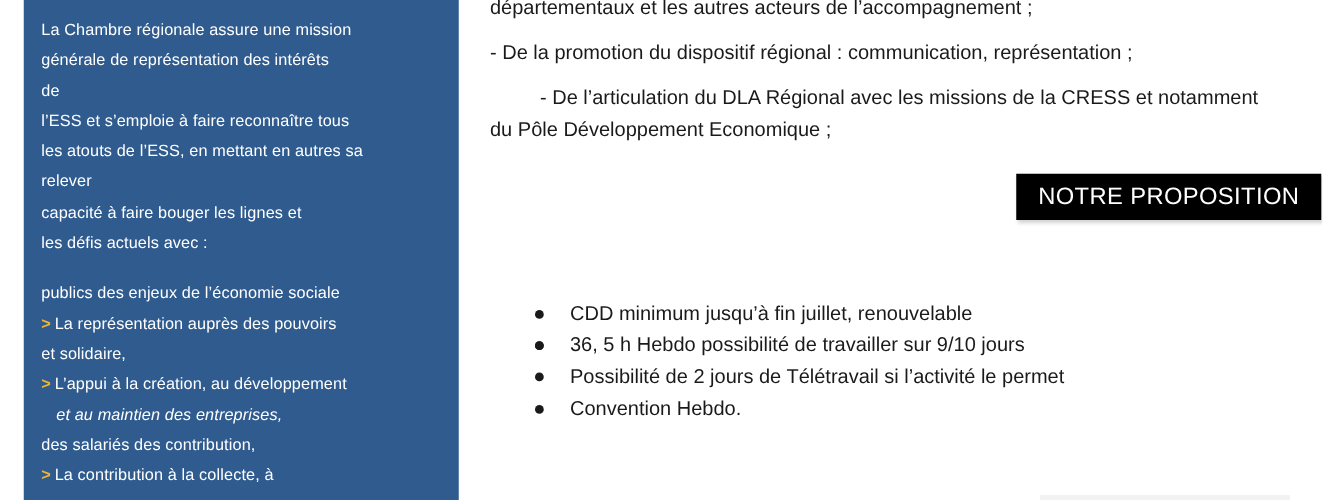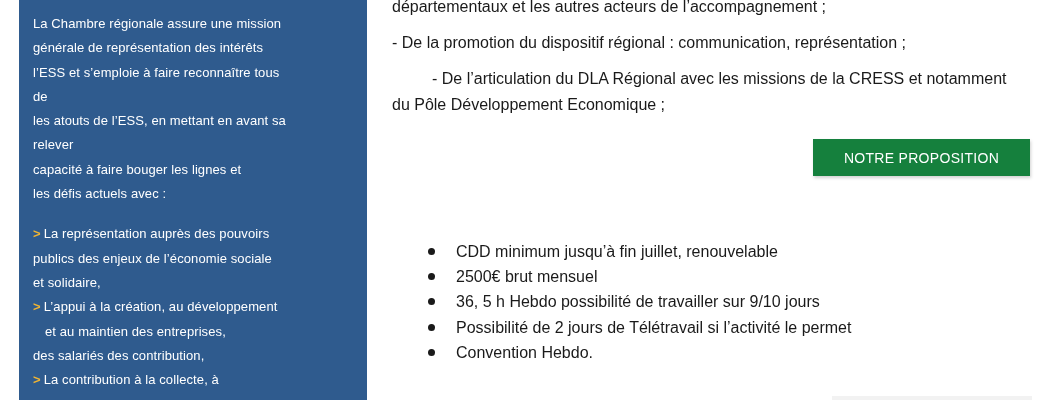--- a/index.html
+++ b/index.html
@@ -34,21 +34,21 @@
     font-size: 13px;
     line-height: 24.3px;
     letter-spacing: 0.1px;
   }
   .sidebar .gap { height: 16px; }
   .sidebar .arrow {
     color: #f0b432;
     font-weight: bold;
     margin-right: 3px;
   }
-  .sidebar .indent { padding-left: 12px; }
+  .sidebar .indent { padding-left: 12px; font-style: italic; }
 
   .main {
     position: absolute;
     left: 392px;
     top: 0;
     width: 650px;
     height: 400px;
     color: #1a1a1a;
   }
   .main .para {
@@ -56,25 +56,25 @@
     left: 0;
     font-size: 16px;
     line-height: 25px;
     margin: 0;
     white-space: nowrap;
   }
   .proposal-btn {
     position: absolute;
     left: 421px;
     top: 139px;
-    width: 217px;
+    width: 244px;
     height: 37px;
-    background: #15803d;
+    background: #000000;
     color: #ffffff;
-    font-size: 14px;
+    font-size: 19px;
     letter-spacing: 0.3px;
     display: flex;
     align-items: center;
     justify-content: center;
     box-shadow: 1px 2px 3px rgba(0,0,0,0.18);
     cursor: pointer;
   }
   .bullets {
     position: absolute;
     left: 0;
@@ -109,51 +109,51 @@
   }
 </style>
 </head>
 <body>
 
 <div class="page">
 
   <div class="sidebar">
     <p>La Chambre régionale assure une mission</p>
     <p>générale de représentation des intérêts</p>
+    <p>de</p>
     <p>l’ESS et s’emploie à faire reconnaître tous</p>
-    <p>de</p>
-    <p>les atouts de l’ESS, en mettant en avant sa</p>
+    <p>les atouts de l’ESS, en mettant en autres sa</p>
     <p>relever</p>
     <p>capacité à faire bouger les lignes et</p>
     <p>les défis actuels avec :</p>
     <div class="gap"></div>
 
+    <p>publics des enjeux de l’économie sociale</p>
     <p><span class="arrow">&gt;</span><span>La représentation auprès des pouvoirs</span></p>
-    <p>publics des enjeux de l’économie sociale</p>
     <p>et solidaire,</p>
 
     <p><span class="arrow">&gt;</span><span>L’appui à la création, au développement</span></p>
     <p class="indent">et au maintien des entreprises,</p>
 
     <p>des salariés des contribution,</p>
 
     <p><span class="arrow">&gt;</span><span>La contribution à la collecte, à</span></p>
   </div>
 
   <div class="main">
     <p class="para" style="top:-6px;">départementaux et les autres acteurs de l’accompagnement ;</p>
     <p class="para" style="top:30px;">- De la promotion du dispositif régional : communication, représentation ;</p>
     <p class="para" style="top:66px;margin-left:40px;">- De l’articulation du DLA Régional avec les missions de la CRESS et notamment</p>
     <p class="para" style="top:92px;">du Pôle Développement Economique ;</p>
 
     <div class="proposal-btn">NOTRE PROPOSITION</div>
 
     <ul class="bullets">
       <li><span class="dot"></span><span>CDD minimum jusqu’à fin juillet, renouvelable</span></li>
-      <li><span class="dot"></span><span>2500€ brut mensuel</span></li>
+      <li><span class="dot"></span></li>
       <li><span class="dot"></span><span>36, 5 h Hebdo possibilité de travailler sur 9/10 jours</span></li>
       <li><span class="dot"></span><span>Possibilité de 2 jours de Télétravail si l’activité le permet</span></li>
       <li><span class="dot"></span><span>Convention Hebdo.</span></li>
     </ul>
 
     <div class="bottom-box"></div>
   </div>
 </div>
 
 </body></html>

